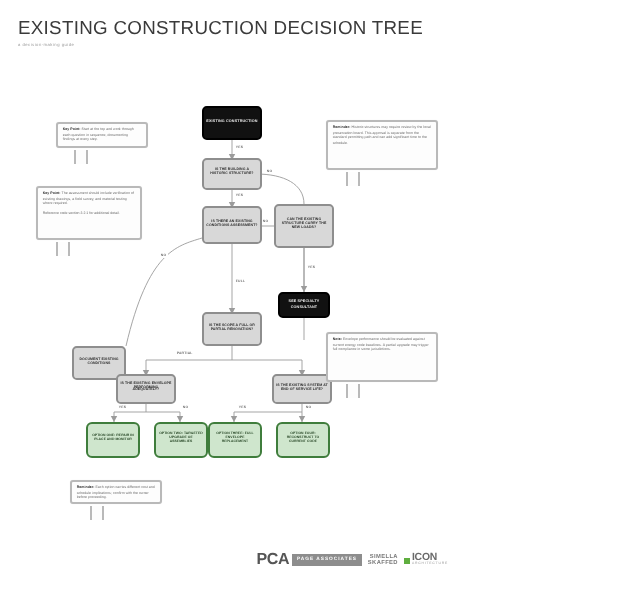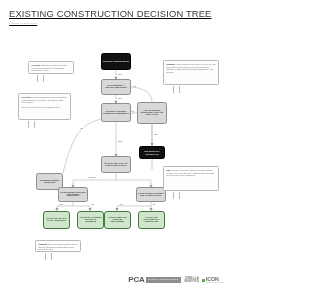--- a/index.html
+++ b/index.html
@@ -6,21 +6,21 @@
   body{
     width:232px;height:300px;
     background:#ffffff;
     font-family:"Liberation Sans",sans-serif;
     overflow:hidden;
     position:relative;
   }
   #page{position:relative;width:232px;height:300px;background:#fff;}
 
   
-  .hdr{position:absolute;left:9px;top:8px;text-decoration:underline;}
+  .hdr{position:absolute;left:9px;top:8px;}
   .hdr-title{
     font-size:9.4px;letter-spacing:.15px;color:#3a3a3a;
     font-weight:400;white-space:nowrap;
   }
   .hdr-sub{
     margin-top:2.5px;font-size:2.1px;letter-spacing:.25px;
     color:#9a9a9a;white-space:nowrap;
   }
 
   

